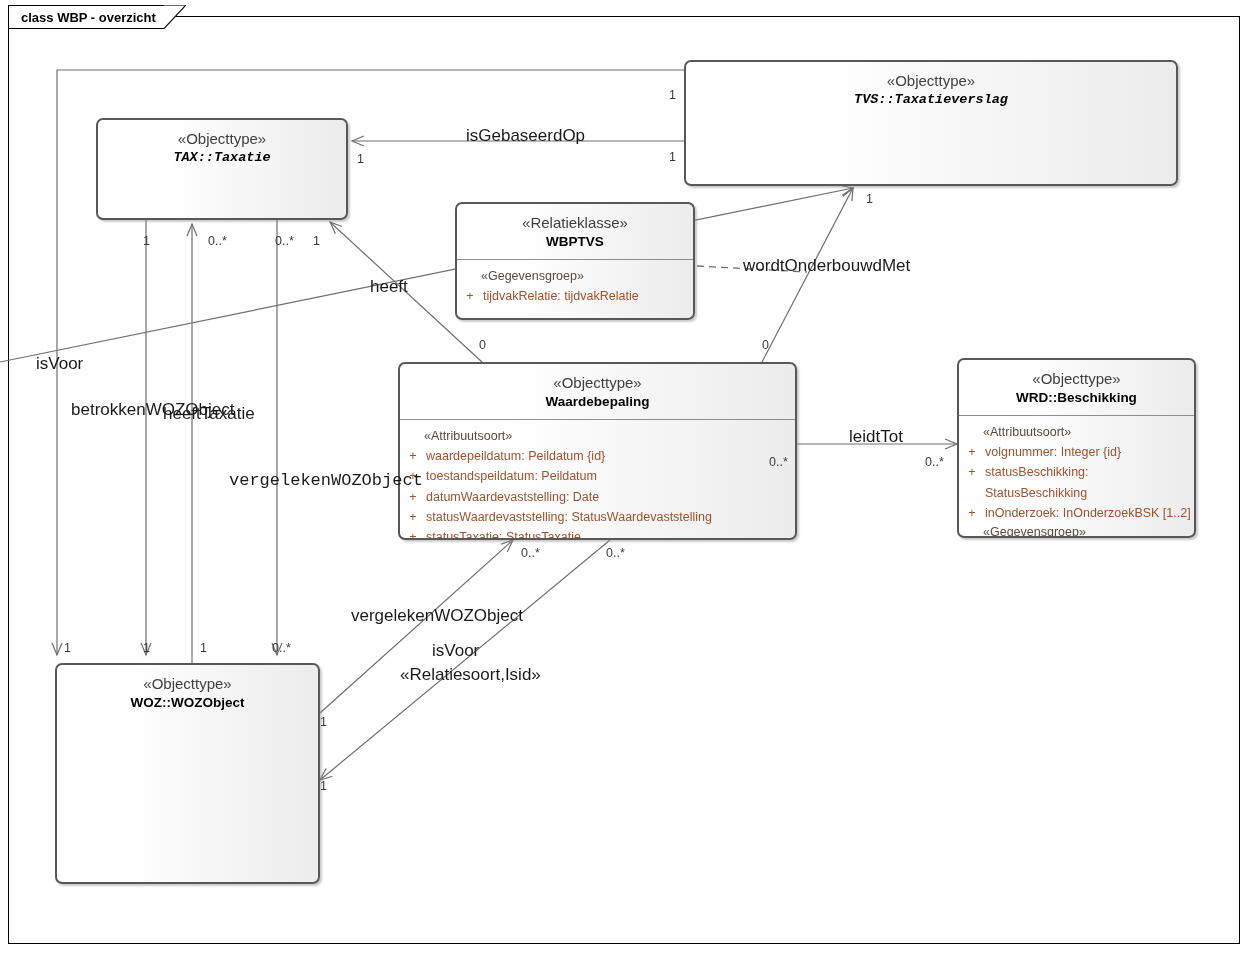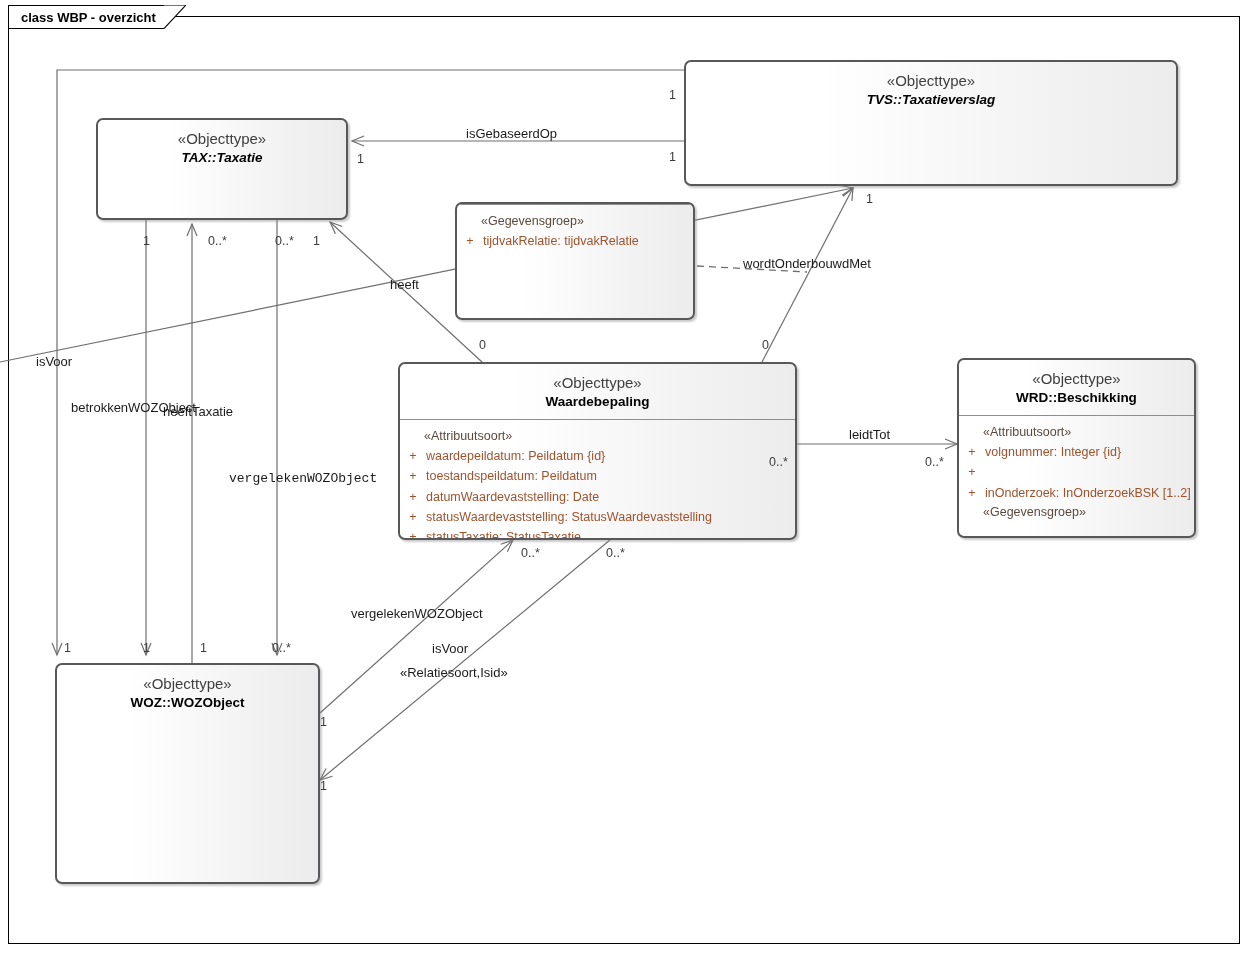--- a/index.html
+++ b/index.html
@@ -72,21 +72,21 @@
   }
   .umlbox .stereo {
     font-size: 15px;
     color: #3f3f3f;
   }
   .umlbox .cname {
     font-size: 13.5px;
     font-weight: bold;
     color: #000;
   }
-  .umlbox .cname.ital { font-style: italic; }
+  .umlbox .cname.ital { font-style: italic; font-family: Liberation Mono, monospace; }
   .umlbox .divider {
     height: 0;
     border-top: 1px solid #8e8e8e;
   }
   .umlbox .compartment {
     padding: 7px 0 9px 0;
   }
   .grouplabel {
     font-size: 12.5px;
     color: #5b4a3c;
@@ -103,21 +103,21 @@
     width: 26px;
     text-align: center;
     flex: 0 0 26px;
     color: #a0522d;
   }
   .attrrow .atext { flex: 1 1 auto; }
 
   
   .elabel {
     position: absolute;
-    font-size: 13px;
+    font-size: 17px;
     color: #1b1b1b;
     white-space: nowrap;
     z-index: 5;
     background: transparent;
   }
   .mult {
     position: absolute;
     font-size: 12.5px;
     color: #3b3b3b;
     white-space: nowrap;
@@ -189,20 +189,24 @@
   </div>
 
   <div class="umlbox" style="left:96px; top:118px; width:252px; height:102px;">
     <div class="hdr">
       <div class="stereo">«Objecttype»</div>
       <div class="cname ital">TAX::Taxatie</div>
     </div>
   </div>
 
   <div class="umlbox" style="left:455px; top:202px; width:240px; height:118px;">
+    <div class="hdr">
+      <div class="stereo">«Relatieklasse»</div>
+      <div class="cname">WBPTVS</div>
+    </div>
     <div class="divider"></div>
     <div class="compartment">
       <div class="grouplabel">«Gegevensgroep»</div>
       <div class="attrrow">
         <span class="plus">+</span>
         <span class="atext">tijdvakRelatie: tijdvakRelatie</span>
       </div>
     </div>
   </div>
 
@@ -244,39 +248,40 @@
     </div>
     <div class="divider"></div>
     <div class="compartment">
       <div class="grouplabel">«Attribuutsoort»</div>
       <div class="attrrow">
         <span class="plus">+</span>
         <span class="atext">volgnummer: Integer {id}</span>
       </div>
       <div class="attrrow">
         <span class="plus">+</span>
+        <span class="atext">statusBeschikking: StatusBeschikking</span>
       </div>
       <div class="attrrow">
         <span class="plus">+</span>
         <span class="atext">inOnderzoek: InOnderzoekBSK [1..2]</span>
       </div>
       <div class="grouplabel">«Gegevensgroep»</div>
 
     </div>
   </div>
 
   <div class="umlbox" style="left:55px; top:663px; width:265px; height:221px;">
     <div class="hdr">
       <div class="stereo">«Objecttype»</div>
       <div class="cname">WOZ::WOZObject</div>
     </div>
   </div>
 
   <div class="elabel" style="left:466px; top:126px;">isGebaseerdOp</div>
-  <div class="elabel" style="left:390px; top:277px;">heeft</div>
+  <div class="elabel" style="left:370px; top:277px;">heeft</div>
   <div class="elabel" style="left:743px; top:256px;">wordtOnderbouwdMet</div>
   <div class="elabel" style="left:849px; top:427px;">leidtTot</div>
   <div class="elabel" style="left:36px; top:354px;">isVoor</div>
   <div class="elabel" style="left:71px; top:400px;">betrokkenWOZObject</div>
   <div class="elabel" style="left:163px; top:404px;">heeftTaxatie</div>
   <div class="elabel" style="left:229px; top:471px;font-family:Liberation Mono, monospace;">vergelekenWOZObject</div>
   <div class="elabel" style="left:351px; top:606px;">vergelekenWOZObject</div>
   <div class="elabel" style="left:432px; top:641px;">isVoor</div>
   <div class="elabel" style="left:400px; top:665px;">«Relatiesoort,Isid»</div>
 

